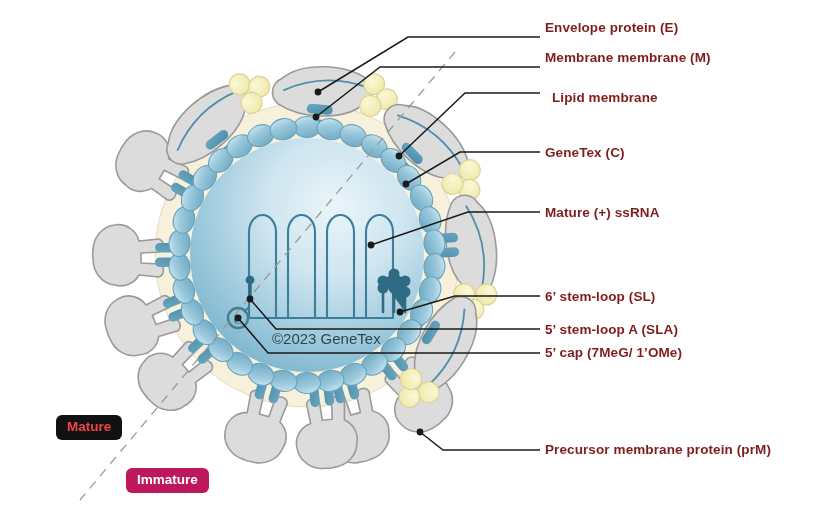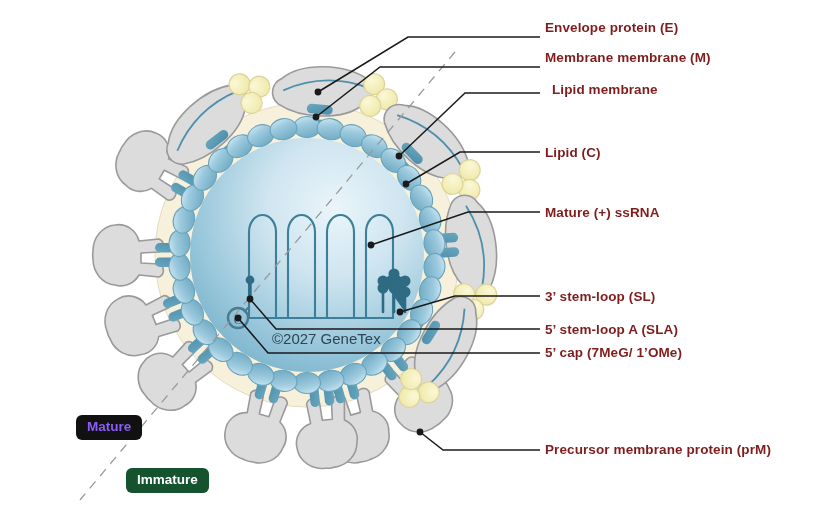--- a/index.html
+++ b/index.html
@@ -282,32 +282,32 @@
         <circle cx="400" cy="312" r="3.4" fill="#1a1a1a"></circle>
         <path d="M250,299 L276,329 L540,329" fill="none" stroke="#1a1a1a" stroke-width="1.5"></path>
         <circle cx="250" cy="299" r="3.4" fill="#1a1a1a"></circle>
         <path d="M238,318 L268,353 L540,353" fill="none" stroke="#1a1a1a" stroke-width="1.5"></path>
         <circle cx="238" cy="318" r="3.4" fill="#1a1a1a"></circle>
         <path d="M420,432 L443,450 L540,450" fill="none" stroke="#1a1a1a" stroke-width="1.5"></path>
         <circle cx="420" cy="432" r="3.4" fill="#1a1a1a"></circle>
       </g>
   </svg>
 
-  <div class="wm" id="watermark" style="left: 272px; top: 331px;">©2027 GeneTex</div>
+  <div class="wm" id="watermark" style="left: 272px; top: 331px;">©2023 GeneTex</div>
 
   <div id="label-layer">
       <div class="lbl" style="left: 545px; top: 21px;">Envelope protein (E)</div>
       <div class="lbl" style="left: 545px; top: 51px;">Membrane membrane (M)</div>
-      <div class="lbl" style="left: 545px; top: 83px; padding-left: 7px;">Lipid membrane</div>
-      <div class="lbl" style="left: 545px; top: 146px;">Lipid (C)</div>
+      <div class="lbl" style="left: 545px; top: 91px; padding-left: 7px;">Lipid membrane</div>
+      <div class="lbl" style="left: 545px; top: 146px;">GeneTex (C)</div>
       <div class="lbl" style="left: 545px; top: 206px;">Mature (+) ssRNA</div>
-      <div class="lbl" style="left: 545px; top: 290px;">3’ stem-loop (SL)</div>
+      <div class="lbl" style="left: 545px; top: 290px;">6’ stem-loop (SL)</div>
       <div class="lbl" style="left: 545px; top: 323px;">5’ stem-loop A (SLA)</div>
       <div class="lbl" style="left: 545px; top: 346px;">5’ cap (7MeG/ 1’OMe)</div>
       <div class="lbl" style="left: 545px; top: 443px;">Precursor membrane protein (prM)</div>
     </div>
 
   <div id="badge-layer">
-      <div class="badge" style="left: 56px; top: 415px; background: rgb(17, 17, 17); color: #8b5cf6; margin-left: 20px;">Mature</div>
-      <div class="badge" style="left: 126px; top: 468px; background: #14532d; color: rgb(255, 255, 255);">Immature</div>
+      <div class="badge" style="left: 56px; top: 415px; background: rgb(17, 17, 17); color: #ef4444;">Mature</div>
+      <div class="badge" style="left: 126px; top: 468px; background: #be185d; color: rgb(255, 255, 255);">Immature</div>
     </div>
 
 </div>
 
 </body></html>

